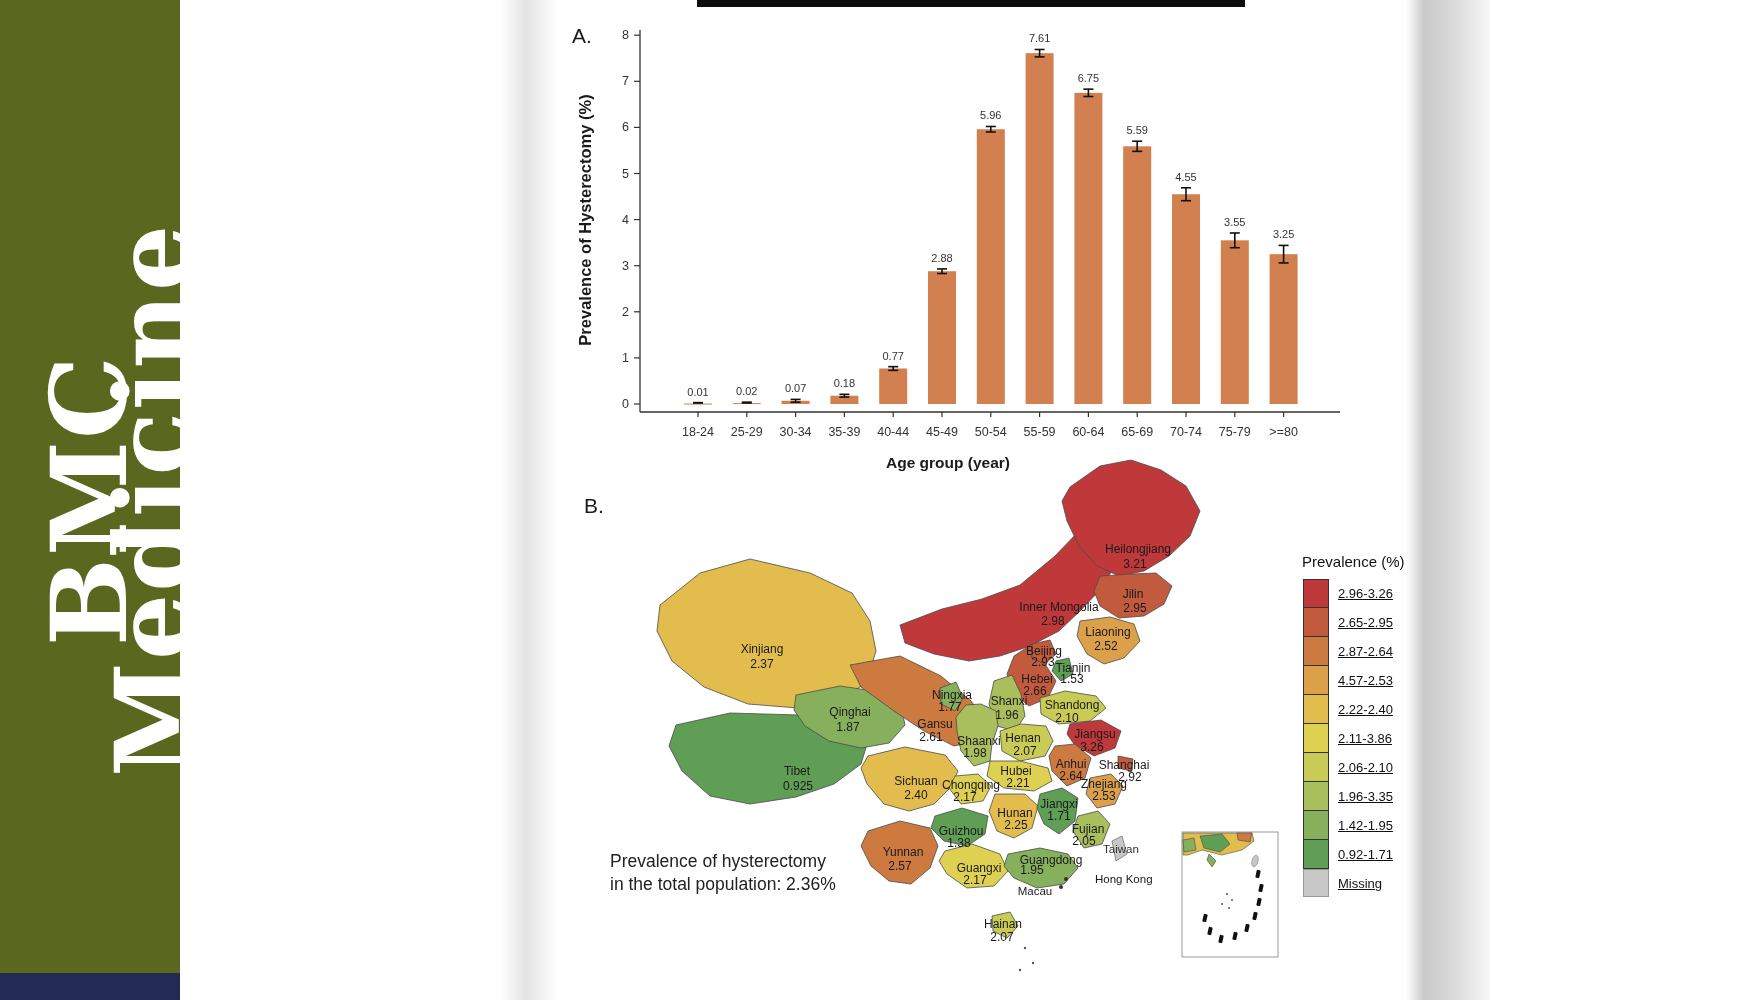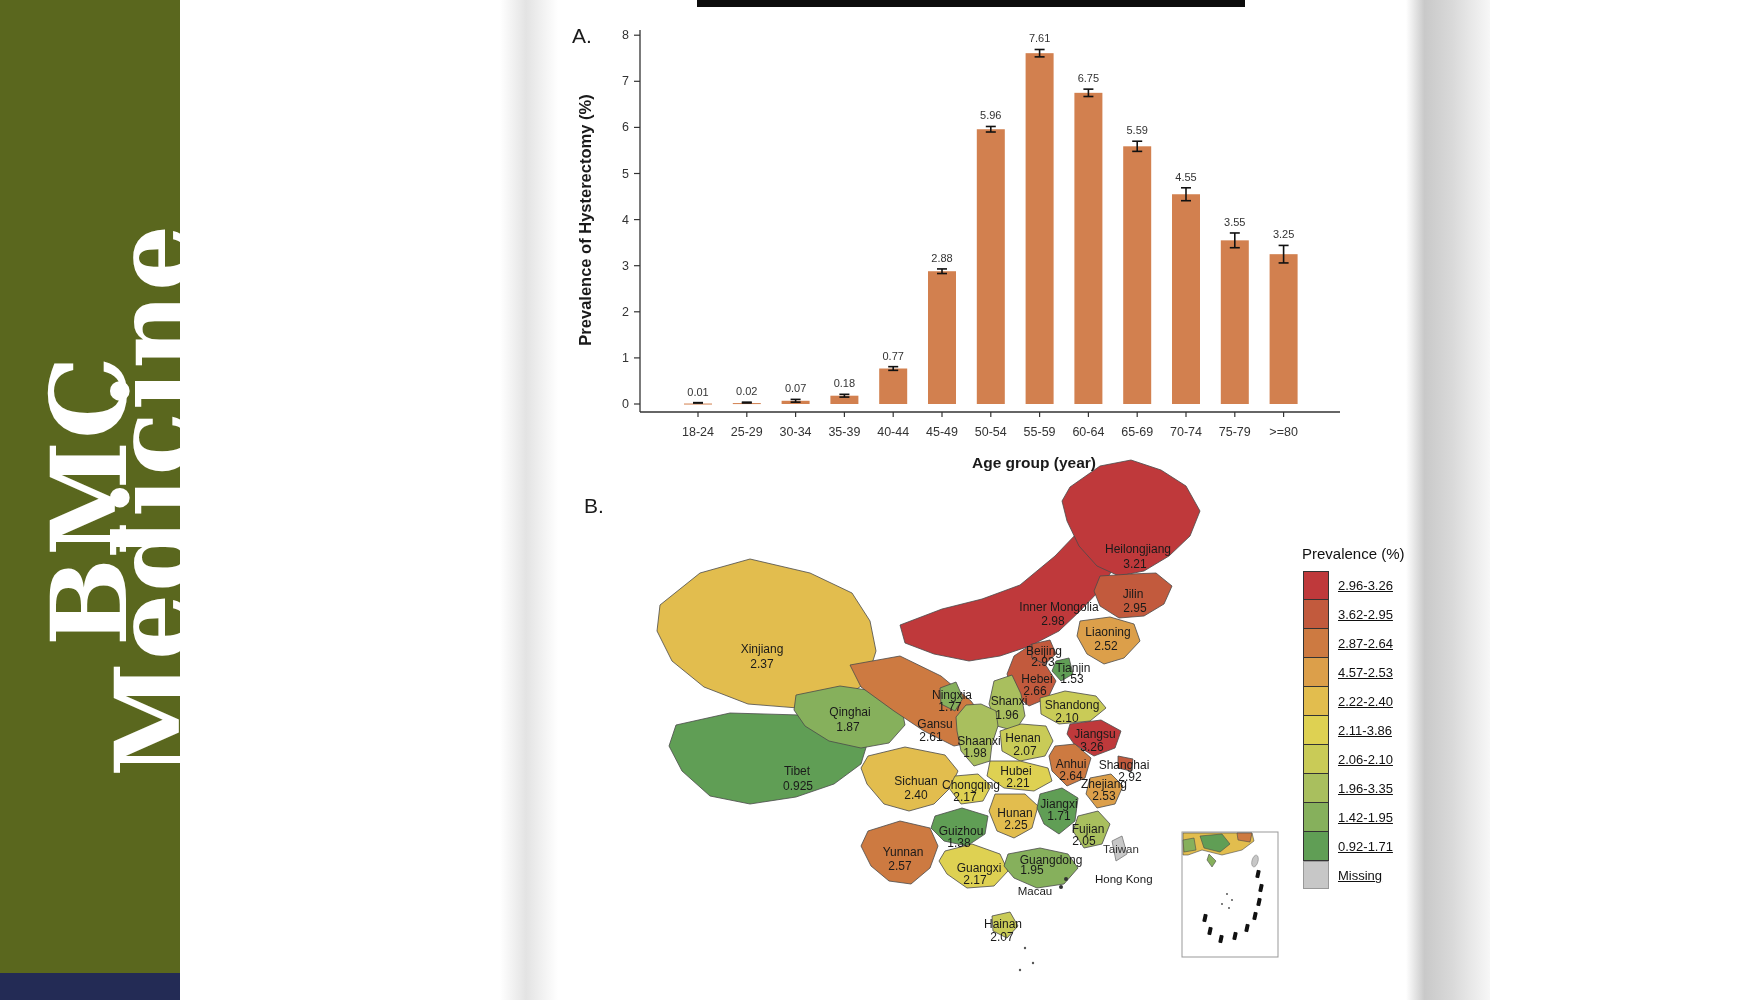--- a/index.html
+++ b/index.html
@@ -15,27 +15,27 @@
   .edge-shadow-left{position:absolute;left:500px;top:0;width:58px;height:1000px;
         background:linear-gradient(to right,#ffffff,#e3e3e3 45%,#ffffff);}
   .edge-shadow-right{position:absolute;left:1406px;top:0;width:84px;height:1000px;
         background:linear-gradient(to right,#ffffff,#c9c9c9 22%,#d9d9d9 55%,#f7f7f7);}
   .panel-label{position:absolute;font-size:21px;color:#1a1a1a;}
   #label-A{left:572px;top:24px;}
   #label-B{left:584px;top:494px;}
   .axis-title-y{position:absolute;left:418px;top:208px;width:340px;height:24px;
         transform:rotate(-90deg);transform-origin:170px 12px;text-align:center;
         font-weight:bold;font-size:16.5px;color:#1a1a1a;}
-  .axis-title-x{position:absolute;left:886px;top:454px;width:210px;text-align:right;
+  .axis-title-x{position:absolute;left:886px;top:454px;width:210px;text-align:left;
         font-weight:bold;font-size:15.5px;color:#1a1a1a;}
   #barchart-svg{position:absolute;left:550px;top:0;}
   #map-svg{position:absolute;left:600px;top:425px;}
   .map-annotation{position:absolute;left:610px;top:850px;font-size:17.5px;line-height:23px;color:#222;}
   .legend{position:absolute;left:1300px;top:545px;width:160px;}
-  .legend-title{font-size:15px;color:#111;margin:0 0 9px 2px;}
+  .legend-title{font-size:15px;color:#111;margin:8px 0 9px 2px;}
   .legend-body{position:relative;}
   .legend-bar{position:absolute;left:3px;top:0;width:26px;}
   .legend-swatch{width:26px;height:29px;box-sizing:border-box;border:0.5px solid #333;border-top:none;}
   .legend-swatch:first-child{border-top:0.5px solid #333;}
   .legend-labels{position:absolute;left:38px;top:0;}
   .legend-label{height:29px;line-height:29px;font-size:13px;color:#111;white-space:nowrap;text-decoration:underline;}
 </style>
 </head>
 <body>
 
@@ -287,40 +287,44 @@
         <rect x="37" y="103" width="4" height="8" rx="1" fill="#111" transform="rotate(12 39 107)"></rect>
         <rect x="26" y="95" width="4" height="8" rx="1" fill="#111" transform="rotate(12 28 99)"></rect>
         <rect x="21" y="82" width="4" height="8" rx="1" fill="#111" transform="rotate(12 23 86)"></rect>
         <circle cx="45" cy="62" r="0.9" fill="#444"></circle>
         <circle cx="50" cy="68" r="0.9" fill="#444"></circle>
         <circle cx="47" cy="76" r="0.9" fill="#444"></circle>
         <circle cx="40" cy="72" r="0.9" fill="#444"></circle>
       </g>
     </svg>
 
+  <div class="map-annotation">
+    <div>Prevalence of hysterectomy</div>
+    <div>in the total population: 2.36%</div>
+  </div>
 
   <div class="legend">
     <div class="legend-title">Prevalence (%)</div>
     <div class="legend-body">
       <div class="legend-bar" id="legend-bar">
           <div class="legend-swatch" style="background: rgb(191, 57, 59);"></div>
           <div class="legend-swatch" style="background: rgb(194, 90, 61);"></div>
           <div class="legend-swatch" style="background: rgb(205, 122, 65);"></div>
           <div class="legend-swatch" style="background: rgb(220, 159, 74);"></div>
           <div class="legend-swatch" style="background: rgb(226, 189, 78);"></div>
           <div class="legend-swatch" style="background: rgb(222, 209, 82);"></div>
           <div class="legend-swatch" style="background: rgb(201, 203, 87);"></div>
           <div class="legend-swatch" style="background: rgb(169, 191, 94);"></div>
           <div class="legend-swatch" style="background: rgb(134, 176, 92);"></div>
           <div class="legend-swatch" style="background: rgb(96, 158, 85);"></div>
           <div class="legend-swatch" style="background: rgb(199, 199, 199); height: 28px; border: 0.5px solid rgb(153, 153, 153);"></div>
         </div>
       <div class="legend-labels" id="legend-labels">
           <div class="legend-label">2.96-3.26</div>
-          <div class="legend-label">3.62-2.95</div>
+          <div class="legend-label">2.65-2.95</div>
           <div class="legend-label">2.87-2.64</div>
           <div class="legend-label">4.57-2.53</div>
           <div class="legend-label">2.22-2.40</div>
           <div class="legend-label">2.11-3.86</div>
           <div class="legend-label">2.06-2.10</div>
           <div class="legend-label">1.96-3.35</div>
           <div class="legend-label">1.42-1.95</div>
           <div class="legend-label">0.92-1.71</div>
           <div class="legend-label">Missing</div>
         </div>

